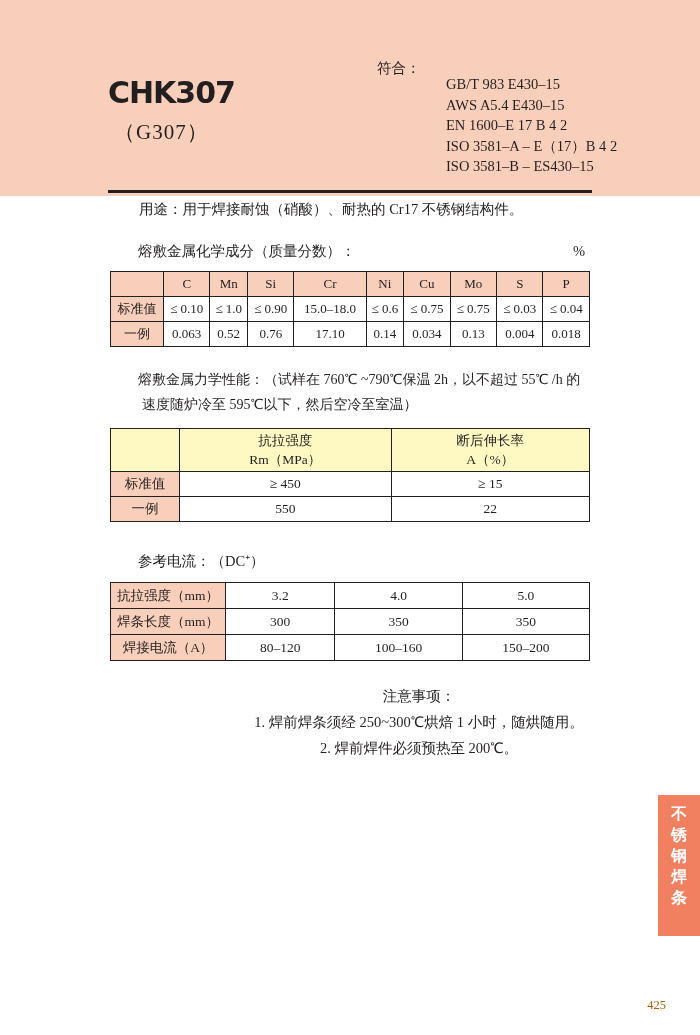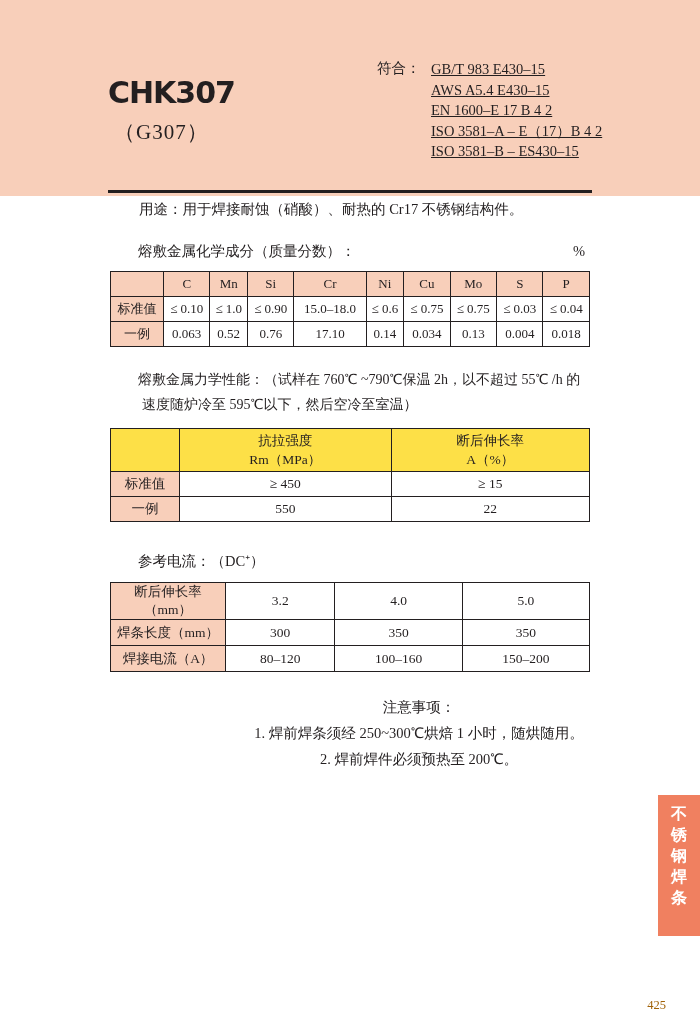--- a/index.html
+++ b/index.html
@@ -59,23 +59,22 @@
     color: #231f20;
     white-space: nowrap;
   }
   .standards .label {
     position: absolute;
     left: -1px;
     top: 0;
   }
   .standards ul {
     list-style: none;
-    margin: 1px;
+    margin: 16px;
     padding: 0 0 0 52px;
-    text-decoration: underline;
   }
   .header-rule {
     position: absolute;
     left: 108px;
     top: 190px;
     width: 484px;
     height: 3px;
     background: #231f20;
   }
   
@@ -152,21 +151,21 @@
     width: 480px;
   }
   .tbl-mech td {
     height: 24px;
   }
   .tbl-mech td.rowhead {
     background: #f8cfba;
     width: 68px;
   }
   .tbl-mech tr.head td {
-    background: #fde047;
+    background: #fef9c3;
     height: 42px;
     line-height: 19px;
   }
   .tbl-cur {
     margin: 8px 0 0 110px;
     width: 480px;
   }
   .tbl-cur td {
     height: 25px;
   }
@@ -323,21 +322,21 @@
     </tbody>
       </table>
 
     <div style="height:26px"></div>
 
     <div class="section-head">参考电流：（DC⁺）</div>
 
     <table class="tbl-cur">
       <tbody>
           <tr>
-        <td class="rowhead">断后伸长率（mm）</td>
+        <td class="rowhead">抗拉强度（mm）</td>
         <td>3.2</td>
         <td>4.0</td>
         <td>5.0</td>
       </tr>
       <tr>
         <td class="rowhead">焊条长度（mm）</td>
         <td>300</td>
         <td>350</td>
         <td>350</td>
       </tr>

